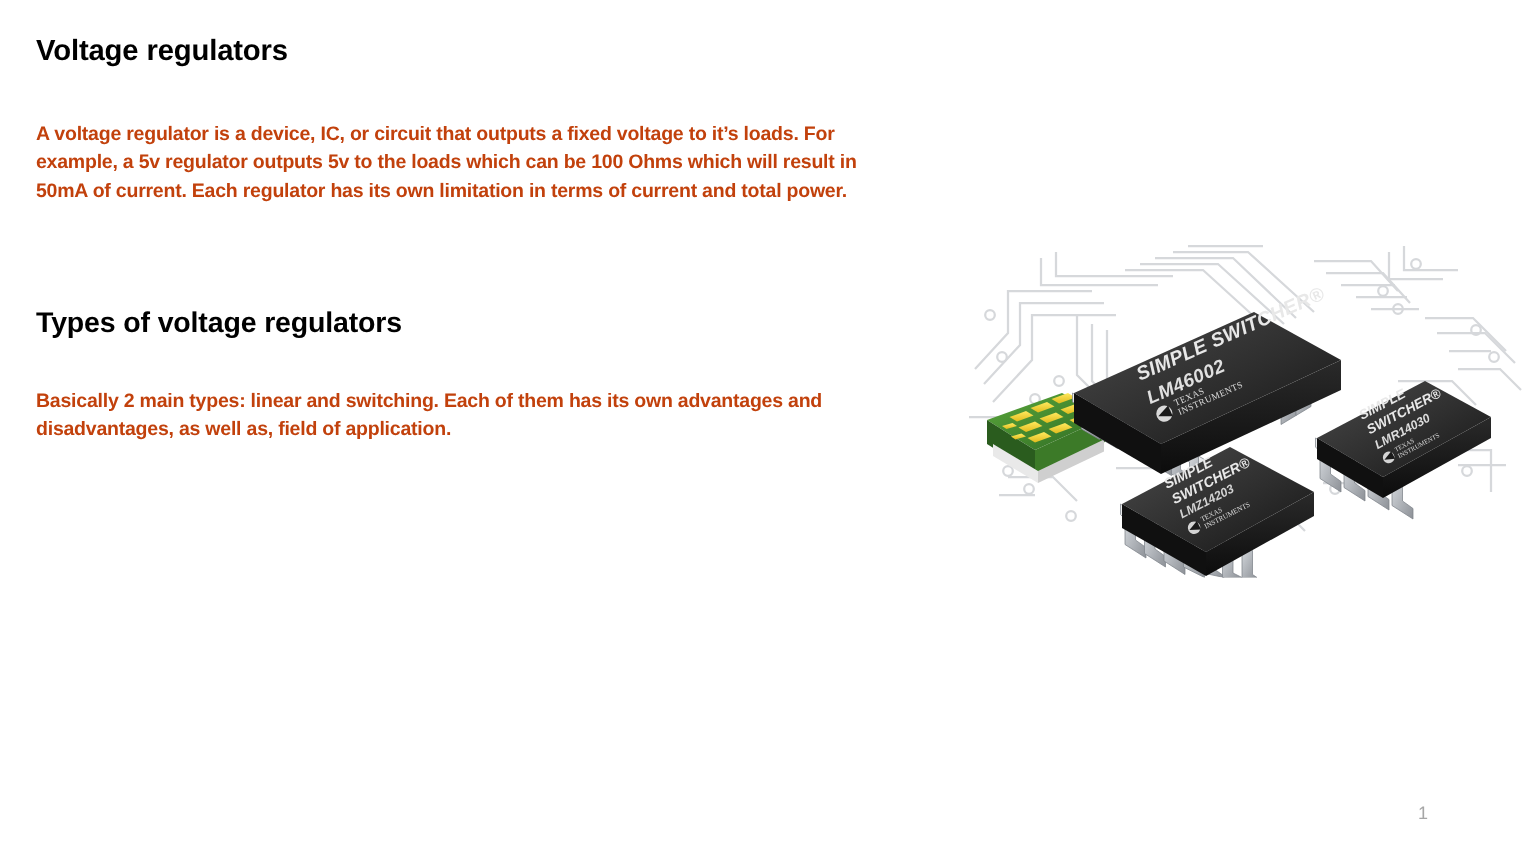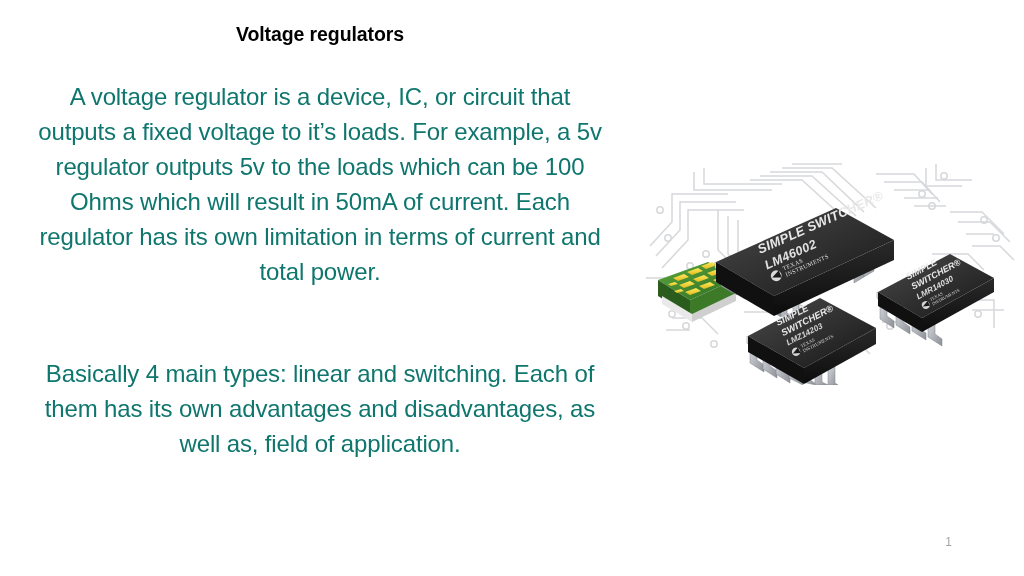--- a/index.html
+++ b/index.html
@@ -18,24 +18,23 @@
 
   .slide {
     position: absolute;
     inset: 0;
     background: #ffffff;
   }
 
   
   .text-col {
     position: absolute;
-    left: 35px;
+    left: 24px;
     top: 22px;
     width: 570px;
-    text-align: center;
   }
 
   .slide-title {
     font-size: 19.5px;
     font-weight: bold;
     letter-spacing: -0.1px;
     line-height: 1.25;
     margin: 0 0 34px 0;
     color: #000;
   }
@@ -43,26 +42,26 @@
   .section-heading {
     font-size: 19px;
     font-weight: bold;
     letter-spacing: -0.1px;
     line-height: 1.25;
     margin: 0 0 30px 0;
     color: #000;
   }
 
   .body-par {
-    font-size: 24px;
-    font-weight: normal;
+    font-size: 13px;
+    font-weight: bold;
     line-height: 1.455;
     letter-spacing: -0.15px;
     margin: 0;
-    color: #0f766e;
+    color: #c2410c;
   }
 
   .gap-lg { height: 67px; }
   .gap-md { height: 43px; }
 
   
   .page-number {
     position: absolute;
     right: 72px;
     bottom: 27px;
@@ -87,22 +86,23 @@
 <div class="slide">
 
   <div class="text-col">
 
     <h1 class="slide-title">Voltage regulators</h1>
 
     <p class="body-par">A voltage regulator is a device, IC, or circuit that outputs a fixed voltage to it’s loads. For example, a 5v regulator outputs 5v to the loads which can be 100 Ohms which will result in 50mA of current. Each regulator has its own limitation in terms of current and total power.</p>
 
     <div class="gap-lg"></div>
 
-
-    <p class="body-par">Basically 4 main types: linear and switching. Each of them has its own advantages and disadvantages, as well as, field of application.</p>
+    <h2 class="section-heading">Types of voltage regulators</h2>
+
+    <p class="body-par">Basically 2 main types: linear and switching. Each of them has its own advantages and disadvantages, as well as, field of application.</p>
 
     <div class="gap-md"></div>
 
   </div>
 
   <div class="picture">
     <svg viewBox="0 0 390 235" xmlns="http://www.w3.org/2000/svg">
       <defs>
         <linearGradient id="gTop" x1="0" y1="0" x2="1" y2="1">
           <stop offset="0" stop-color="#4a4a4a"></stop>

